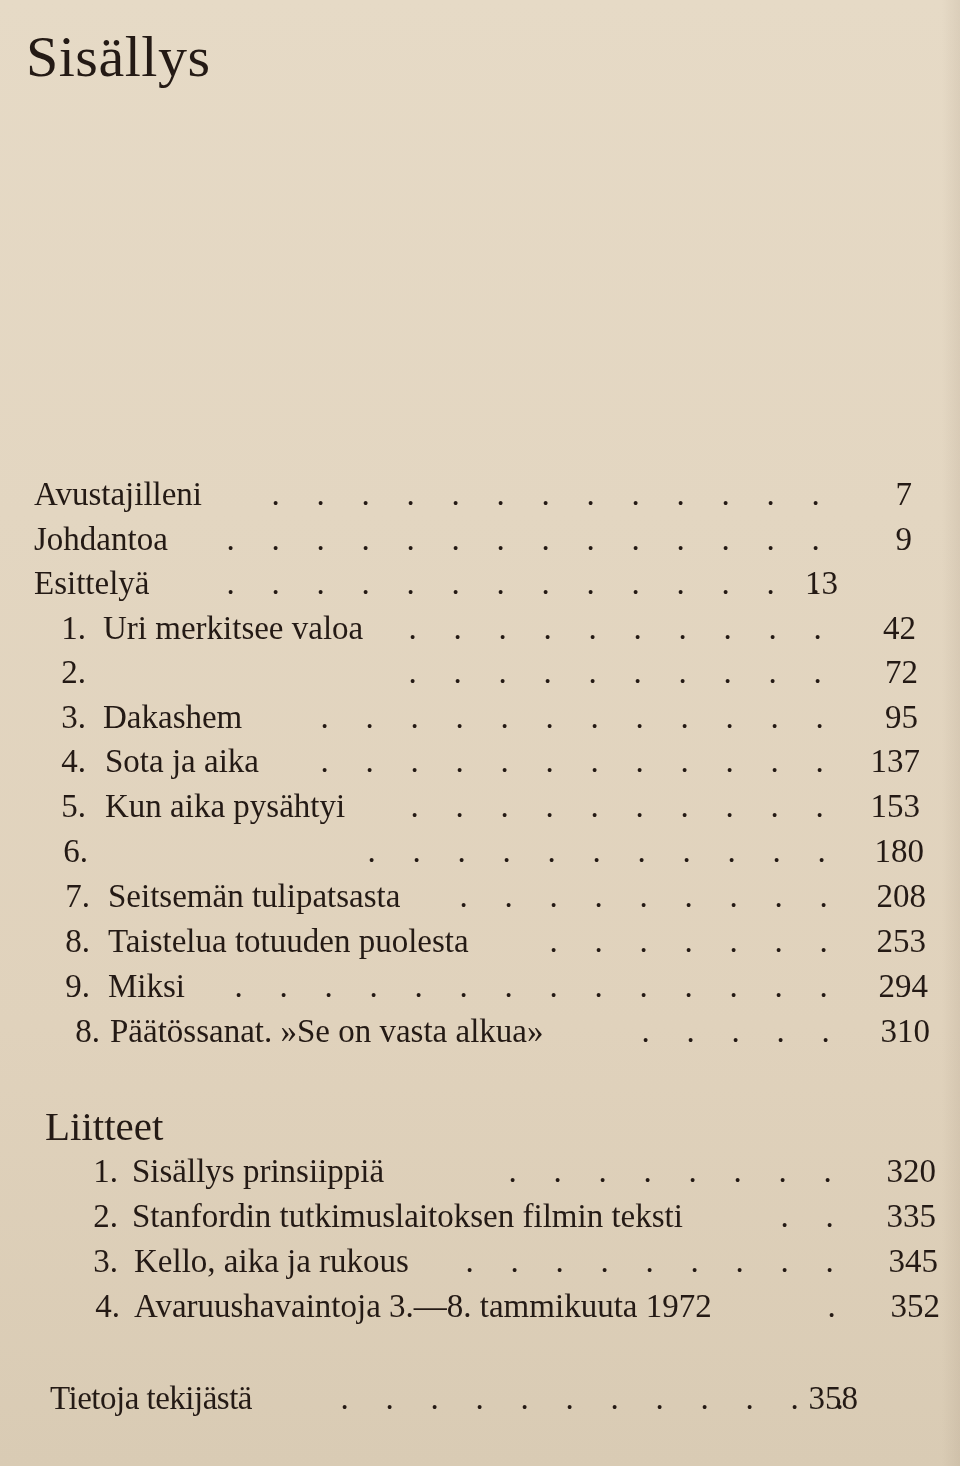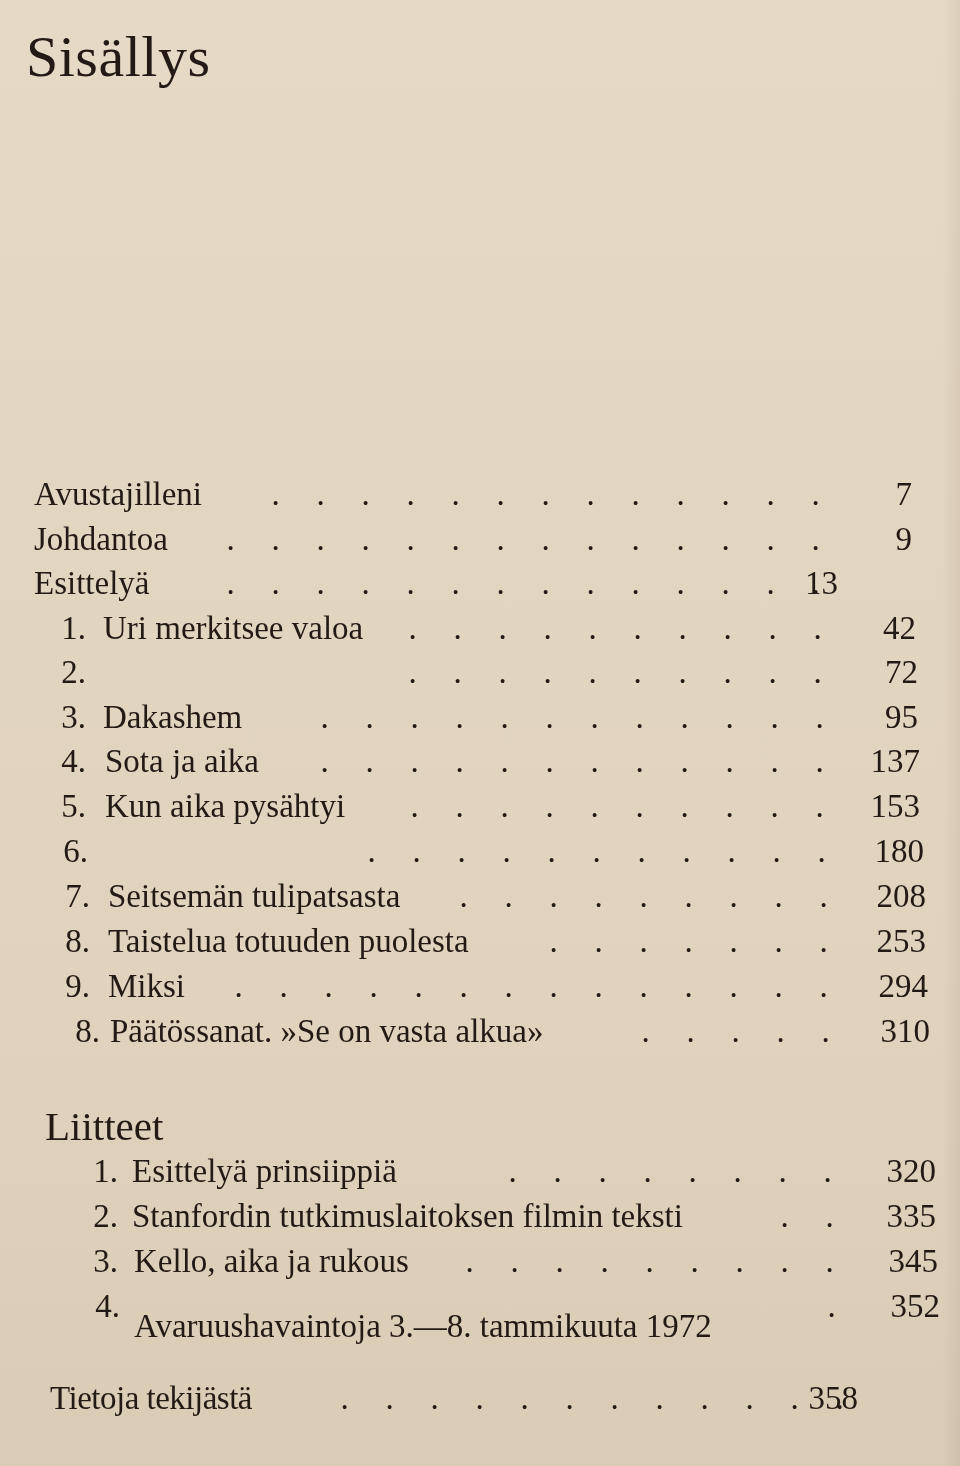--- a/index.html
+++ b/index.html
@@ -148,39 +148,39 @@
   <span class="num" style="left:44px; width:56px;">8.</span>
   <span class="label" style="left:110px;">Päätössanat. »Se on vasta alkua»</span>
   <span class="leader" style="left: 620px; width: 228px; text-align: right;"><span class="dot">.</span><span class="dot">.</span><span class="dot">.</span><span class="dot">.</span><span class="dot">.</span></span>
   <span class="page" style="right:30px;">310</span>
 </div>
 
 <div class="section-heading" style="left:45px; top:1106px;">Liitteet</div>
 
 <div class="toc-row" style="left:0; top:1151px; width:960px;">
   <span class="num" style="left:72px; width:46px;">1.</span>
-  <span class="label" style="left:132px;">Esittelyä prinsiippiä</span>
+  <span class="label" style="left:132px;">Sisällys prinsiippiä</span>
   <span class="leader" style="left: 480px; width: 370px; text-align: right;"><span class="dot">.</span><span class="dot">.</span><span class="dot">.</span><span class="dot">.</span><span class="dot">.</span><span class="dot">.</span><span class="dot">.</span><span class="dot">.</span></span>
   <span class="page" style="right:24px;">320</span>
 </div>
 <div class="toc-row" style="left:0; top:1196px; width:960px;">
   <span class="num" style="left:72px; width:46px;">2.</span>
   <span class="label" style="left:132px;">Stanfordin tutkimuslaitoksen filmin teksti</span>
   <span class="leader" style="left: 762px; width: 90px; text-align: right;"><span class="dot">.</span><span class="dot">.</span></span>
   <span class="page" style="right:24px;">335</span>
 </div>
 <div class="toc-row" style="left:0; top:1241px; width:960px;">
   <span class="num" style="left:72px; width:46px;">3.</span>
   <span class="label" style="left:134px;">Kello, aika ja rukous</span>
   <span class="leader" style="left: 442px; width: 410px; text-align: right;"><span class="dot">.</span><span class="dot">.</span><span class="dot">.</span><span class="dot">.</span><span class="dot">.</span><span class="dot">.</span><span class="dot">.</span><span class="dot">.</span><span class="dot">.</span></span>
   <span class="page" style="right:22px;">345</span>
 </div>
 <div class="toc-row" style="left:0; top:1286px; width:960px;">
   <span class="num" style="left:74px; width:46px;">4.</span>
-  <span class="label" style="left:134px;margin-top:20px;">Avaruushavaintoja 3.—8. tammikuuta 1972</span>
+  <span class="label" style="left:134px;">Avaruushavaintoja 3.—8. tammikuuta 1972</span>
   <span class="leader" style="left: 800px; width: 54px; text-align: right;"><span class="dot">.</span></span>
   <span class="page" style="right:20px;">352</span>
 </div>
 
 <div class="toc-row" style="left:0; top:1378px; width:876px;">
   <span class="label" style="left:50px; letter-spacing:-0.5px;">Tietoja tekijästä</span>
   <span class="leader" style="left: 302px; width: 560px; text-align: right;"><span class="dot">.</span><span class="dot">.</span><span class="dot">.</span><span class="dot">.</span><span class="dot">.</span><span class="dot">.</span><span class="dot">.</span><span class="dot">.</span><span class="dot">.</span><span class="dot">.</span><span class="dot">.</span><span class="dot">.</span></span>
   <span class="page" style="right:18px;">358</span>
 </div>
 

